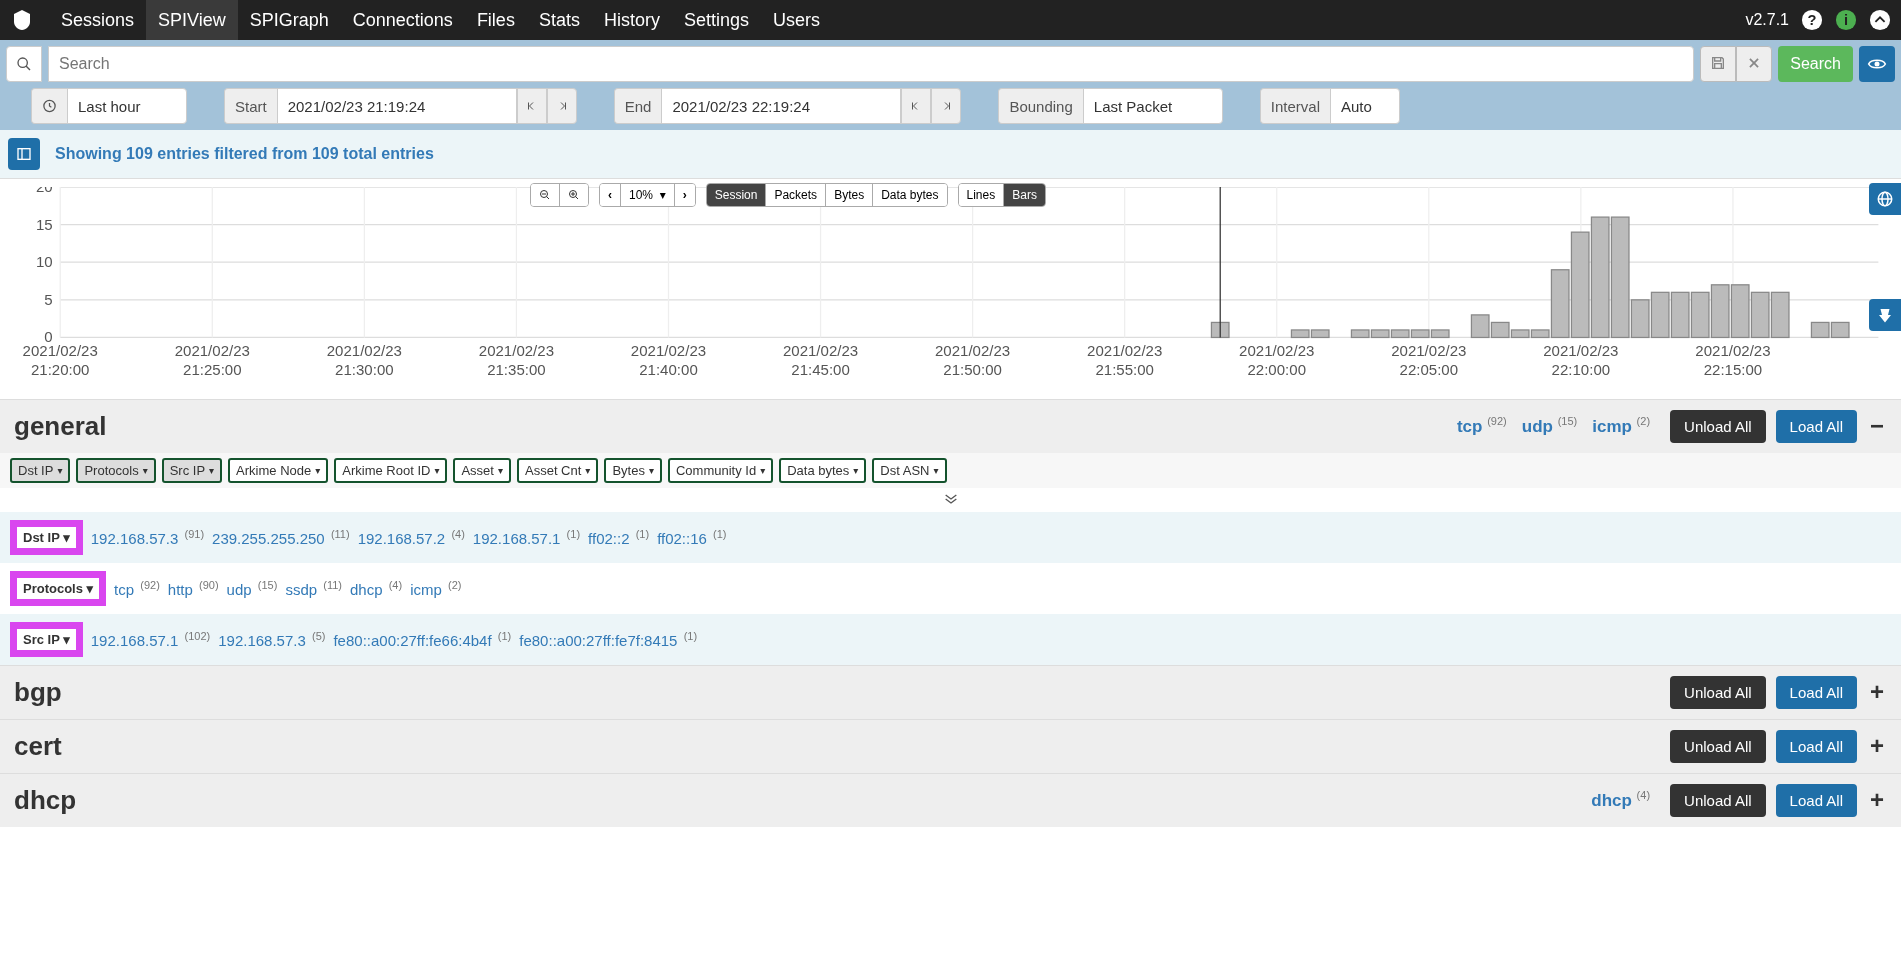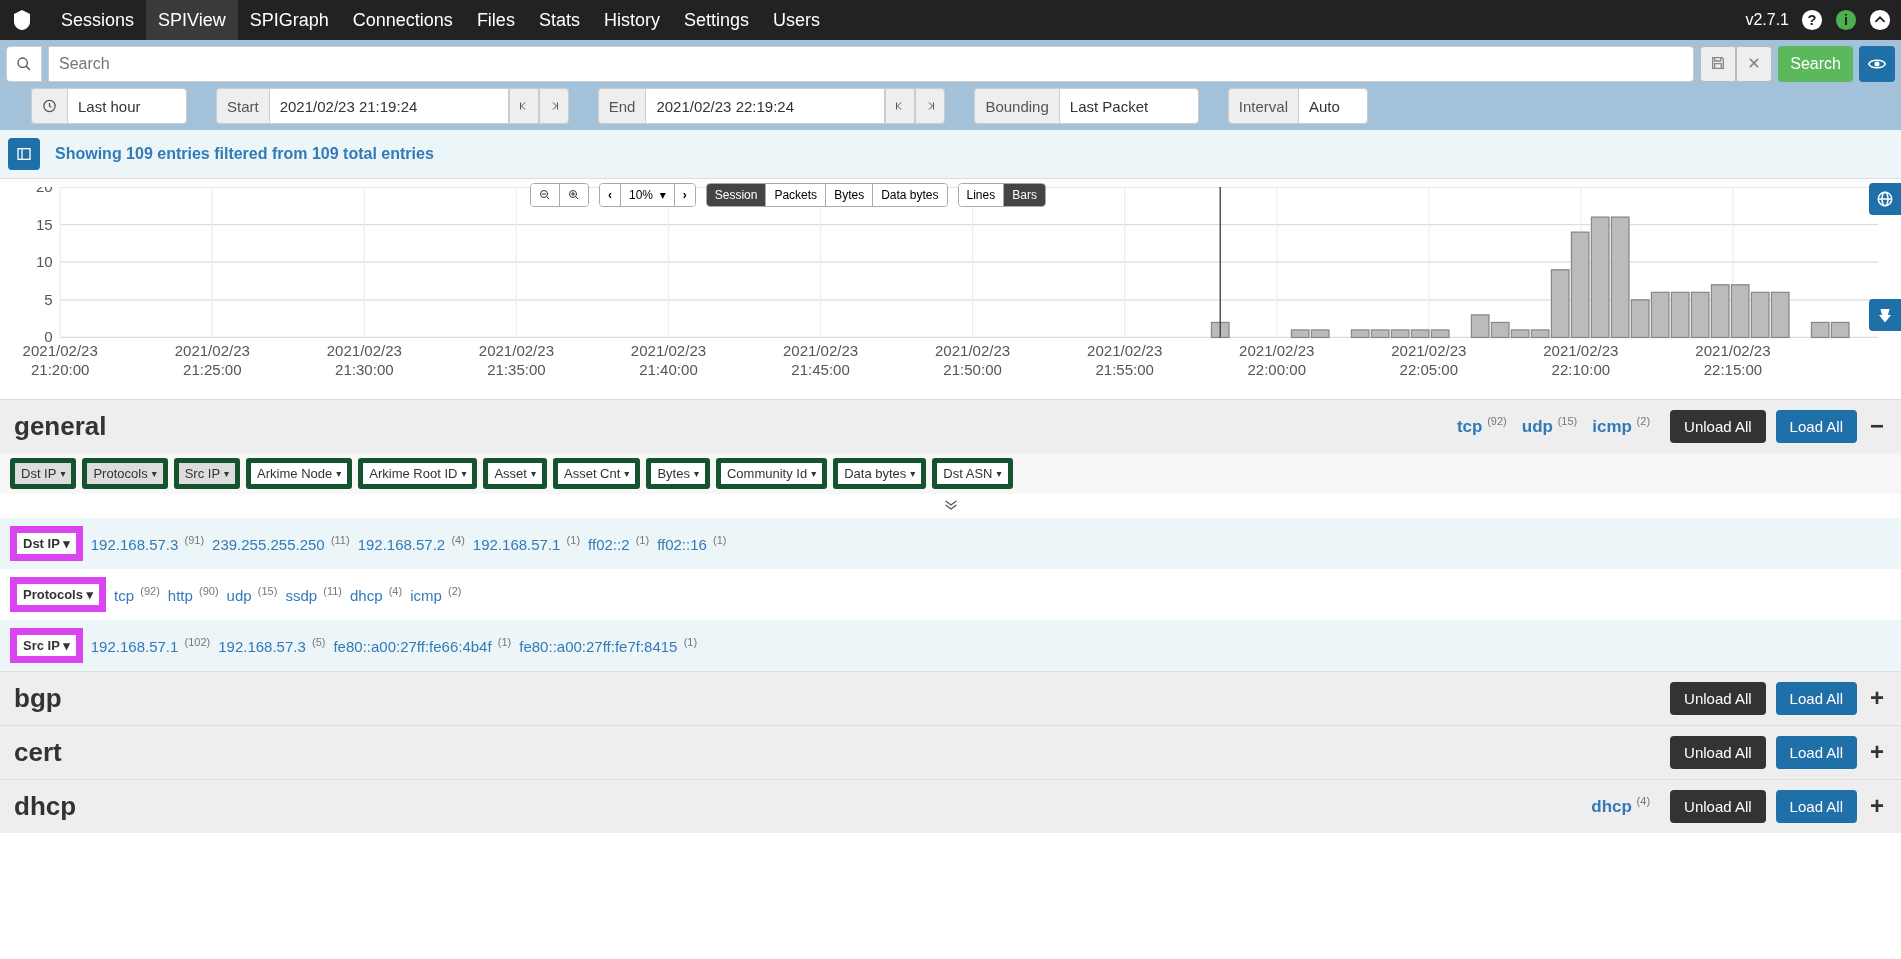--- a/index.html
+++ b/index.html
@@ -16,21 +16,21 @@
 .nav-icon svg { width: 22px; height: 22px; }
 .search-bar { background: #a3c2d9; padding: 6px; display: flex; gap: 6px; align-items: center; }
 .search-icon-box { background: #fff; border: 1px solid #ccc; border-radius: 4px 0 0 4px; width: 36px; height: 36px; display: flex; align-items: center; justify-content: center; }
 .search-input { flex-grow: 1; height: 36px; border: 1px solid #ccc; border-radius: 0 4px 4px 0; padding: 0 10px; font-size: 16px; }
 .search-btn-group { display: flex; }
 .search-btn-group button { height: 36px; width: 36px; border: 1px solid #bbb; background: #eee; color: #888; cursor: pointer; }
 .search-btn-group button:first-child { border-radius: 4px 0 0 4px; }
 .search-btn-group button:last-child { border-radius: 0 4px 4px 0; }
 .btn-search { background: #5cb85c; color: #fff; border: none; height: 36px; padding: 0 12px; border-radius: 4px; font-size: 16px; cursor: pointer; }
 .btn-eye { background: #1f6fa8; color: #fff; border: none; height: 36px; width: 36px; border-radius: 4px; cursor: pointer; display: flex; align-items: center; justify-content: center; }
-.time-bar { background: #a3c2d9; padding: 0 6px 6px 6px; display: flex; gap: 4px; align-items: center; flex-wrap: wrap; }
+.time-bar { background: #a3c2d9; padding: 0 6px 6px 6px; display: flex; gap: 12px; align-items: center; flex-wrap: wrap; }
 .time-group { display: flex; height: 36px; }
 .time-group .tg-label { background: #eee; border: 1px solid #ccc; padding: 0 10px; display: flex; align-items: center; font-size: 15px; color: #555; margin-left: 25px; }
 .time-group .tg-label:first-child { border-radius: 4px 0 0 4px; border-right: none; display: flex; align-items: center; justify-content: center; }
 .time-group .tg-input { background: #fff; border: 1px solid #ccc; padding: 0 10px; display: flex; align-items: center; font-size: 15px; min-width: 100px; }
 .time-group .tg-btn { background: #eee; border: 1px solid #ccc; width: 30px; display: flex; align-items: center; justify-content: center; cursor: pointer; }
 .time-group > *:last-child { border-radius: 0 4px 4px 0; }
 .time-group > *:first-child { border-radius: 4px 0 0 4px; }
 .entries-bar { background: #ecf5f8; padding: 8px; display: flex; align-items: center; gap: 15px; border-bottom: 1px solid #ddd; }
 .entries-bar .panel-btn { background: #1f6fa8; color: #fff; width: 32px; height: 32px; border: none; border-radius: 4px; display: flex; align-items: center; justify-content: center; cursor: pointer; }
 .entries-bar .entries-text { color: #337ab7; font-weight: bold; font-size: 16px; }
@@ -46,21 +46,21 @@
 .section-header { background: #eee; padding: 10px 14px; display: flex; align-items: center; gap: 10px; }
 .section-title { font-size: 26px; font-weight: bold; flex-grow: 1; }
 .proto-links { display: flex; gap: 15px; margin-right: 10px; }
 .proto-links span { color: #337ab7; font-weight: bold; font-size: 17px; cursor: pointer; }
 .proto-links sup { color: #777; font-weight: normal; font-size: 11px; }
 .btn-dark { background: #333; color: #fff; border: none; padding: 8px 14px; border-radius: 4px; font-size: 15px; cursor: pointer; }
 .btn-blue { background: #1f6fa8; color: #fff; border: none; padding: 8px 14px; border-radius: 4px; font-size: 15px; cursor: pointer; }
 .toggle-icon { font-size: 24px; font-weight: bold; cursor: pointer; width: 20px; text-align: center; }
 .fields-row { background: #f7f7f7; padding: 5px 10px; display: flex; gap: 6px; flex-wrap: wrap; align-items: center; }
 .field-search { width: 300px; height: 26px; border: 1px solid #ccc; padding: 0 6px; font-size: 12px; }
-.field-dd { background: #fff; border: 5px solid #14532d; border-radius: 3px; padding: 3px 6px; font-size: 13px; display: flex; align-items: center; gap: 4px; cursor: pointer; }
+.field-dd { background: #fff; border: 2px solid #14532d; border-radius: 3px; padding: 3px 6px; font-size: 13px; display: flex; align-items: center; gap: 4px; cursor: pointer; }
 .field-dd.sel { background: #ddd; }
 .field-dd .caret { font-size: 10px; }
 .expand-row { text-align: center; padding: 4px; background: #fff; cursor: pointer; }
 .data-row { background: #ecf5f8; padding: 8px 10px; display: flex; gap: 8px; flex-wrap: wrap; align-items: center; font-size: 15px; }
 .data-row.alt { background: #fff; }
 .data-row .row-dd { background: #fff; border: 7px solid #d946ef; border-radius: 0; padding: 3px 6px; font-size: 13px; display: flex; align-items: center; gap: 4px; cursor: pointer; font-weight: bold; }
 .data-row .val { color: #337ab7; cursor: pointer; }
 .data-row sup { color: #777; font-size: 11px; margin-left: 2px; }
 </style>
 </head>

